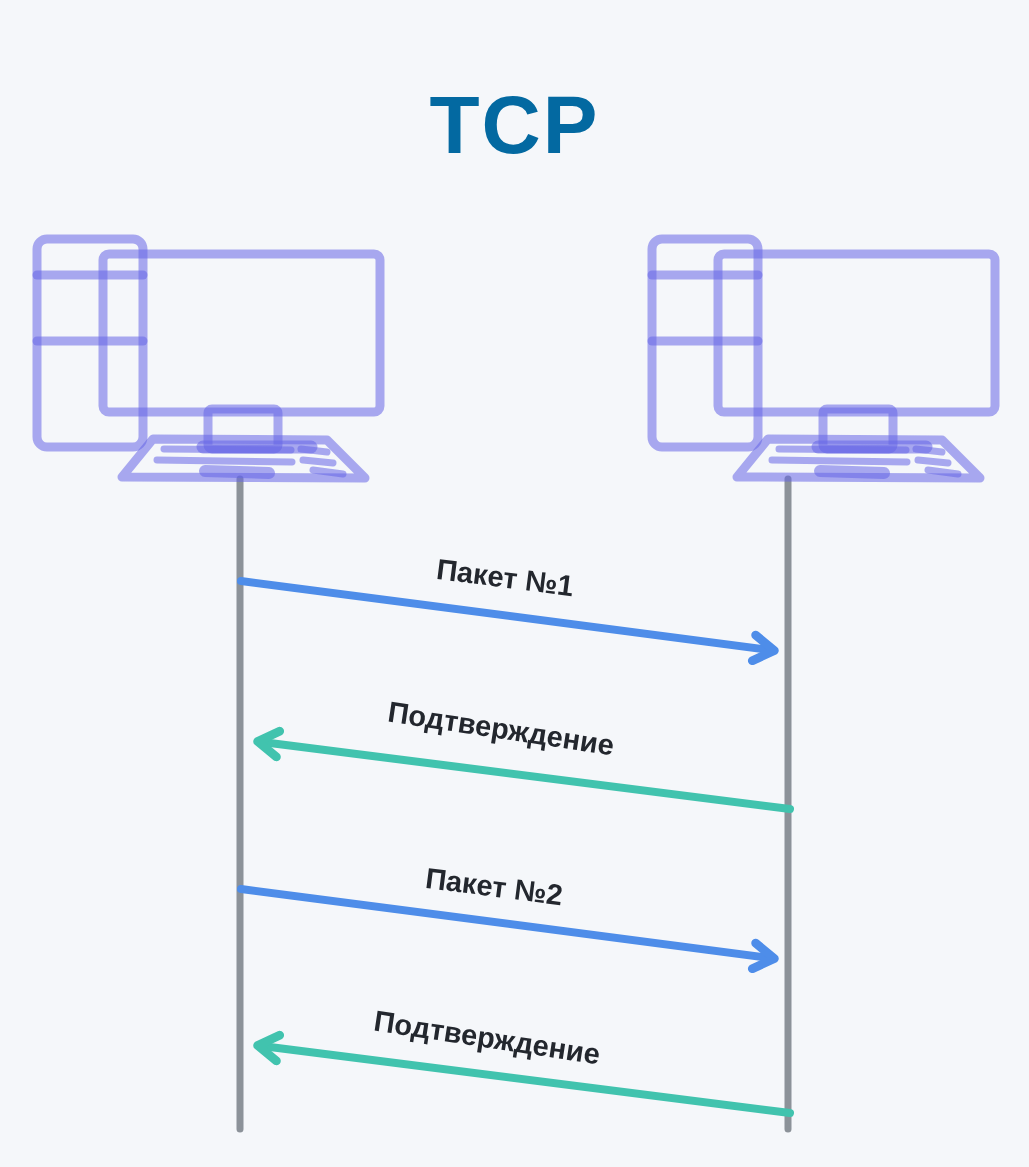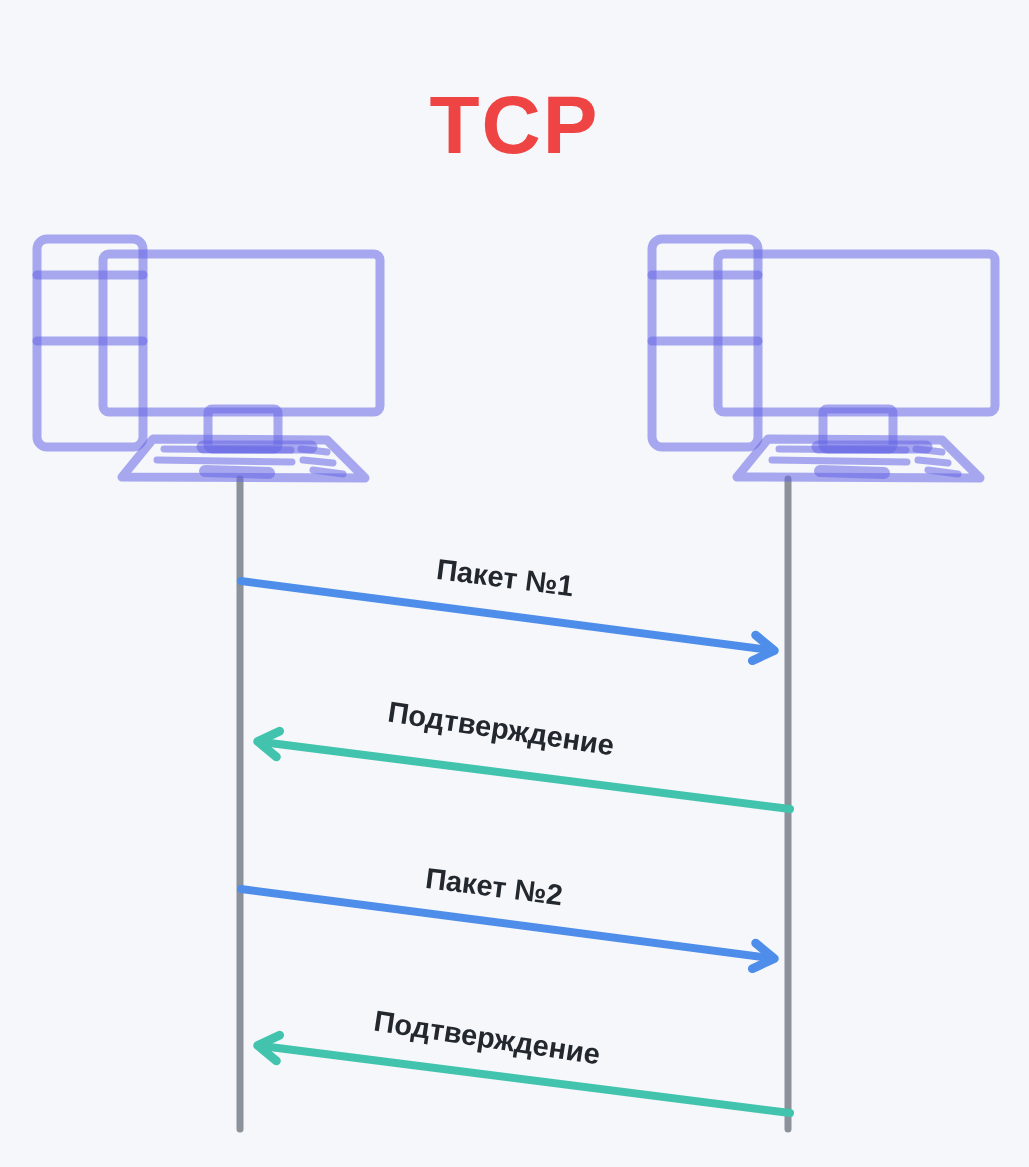--- a/index.html
+++ b/index.html
@@ -18,21 +18,21 @@
   .title {
     position: absolute;
     left: 0;
     right: 0;
     top: 84px;
     text-align: center;
     font-size: 82px;
     line-height: 82px;
     font-weight: 700;
     letter-spacing: 2px;
-    color: #ef4444;
+    color: #0369a1;
   }
   .diagram-svg {
     position: absolute;
     inset: 0;
     width: 1029px;
     height: 1167px;
   }
   .msg-label {
     position: absolute;
     font-size: 29px;

